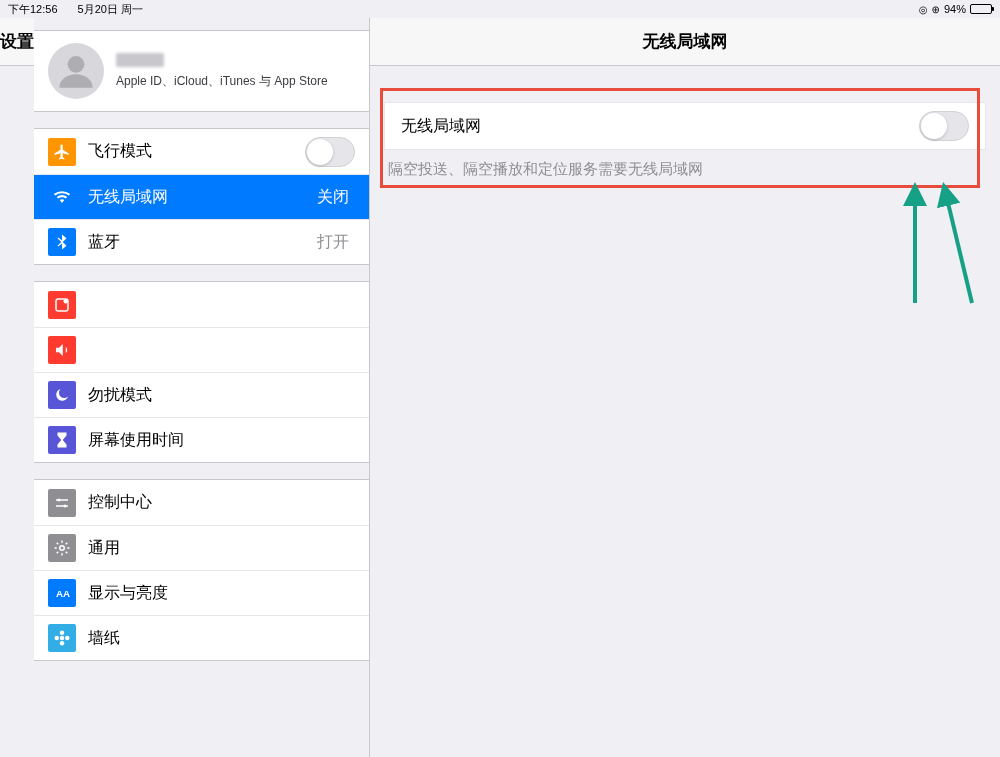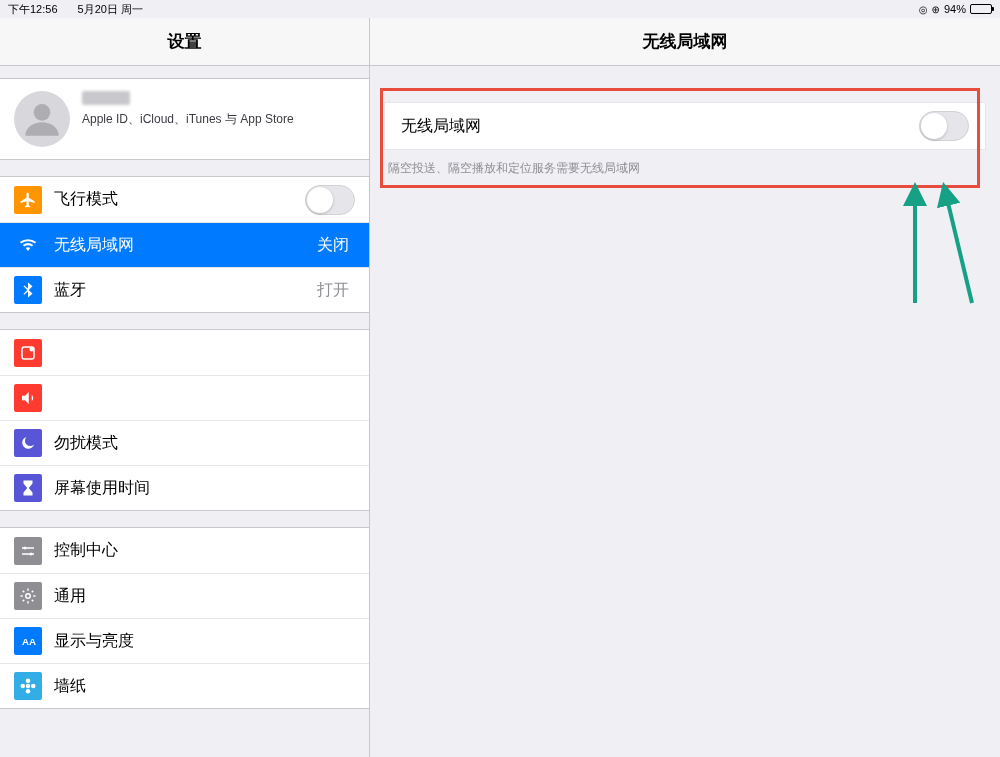--- a/index.html
+++ b/index.html
@@ -8,35 +8,35 @@
     
     .statusbar { height: 18px; display: flex; justify-content: space-between; align-items: center; padding: 0 8px; font-size: 11px; font-weight: 500; }
     .statusbar .left { display: flex; gap: 20px; align-items: center; }
     .statusbar .right { display: flex; gap: 4px; align-items: center; }
     .battery-icon { display: inline-block; width: 22px; height: 10px; border: 1px solid #000; border-radius: 2px; position: relative; }
     .battery-icon::after { content: ""; position: absolute; right: -3px; top: 2px; width: 2px; height: 4px; background: #000; border-radius: 0 1px 1px 0; }
     .battery-fill { height: 100%; width: 94%; background: #000; }
 
     
     .main { display: flex; height: calc(100% - 18px); }
-    .left-pane { width: 370px; border-right: 1px solid #c8c7cc; display: flex; flex-direction: column; background: #efeff4; }
+    .left-pane { width: 370px; border-right: 1px solid #c8c7cc; display: flex; flex-direction: row; background: #efeff4; }
     .right-pane { flex: 1; background: #efeff4; display: flex; flex-direction: column; position: relative; }
 
     
     .pane-header { height: 48px; display: flex; align-items: center; justify-content: center; border-bottom: 1px solid #c8c7cc; background: #f7f7f7; font-size: 17px; font-weight: 600; }
     .left-pane .pane-header { background: #f7f7f7; }
     .right-pane .pane-header { background: #f7f7f7; }
 
     
     .scroll { flex: 1; overflow-y: auto; }
 
     
     .section { margin-top: 16px; background: #fff; border-top: 1px solid #c8c7cc; border-bottom: 1px solid #c8c7cc; }
     .section.first { margin-top: 12px; }
-    .profile-row { display: flex; align-items: flex-start; padding: 12px 14px; gap: 12px; }
+    .profile-row { display: flex; align-items: center; padding: 12px 14px; gap: 12px; }
     .avatar { width: 56px; height: 56px; border-radius: 50%; background: #d8d8dc; display: flex; align-items: center; justify-content: center; }
     .avatar svg { width: 40px; height: 40px; fill: #aeaeb2; }
     .profile-text .name { width: 48px; height: 14px; background: #c7c7cc; margin-bottom: 6px; border-radius: 2px; filter: blur(1.5px); }
     .profile-text .sub { font-size: 12px; color: #3c3c43; }
 
     
     .row { display: flex; align-items: center; height: 45px; padding: 8px 14px; gap: 12px; border-top: 1px solid #e5e5ea; }
     .row:first-child { border-top: none; }
     .row.selected { background: #007aff; color: #fff; }
     .row .label { flex: 1; font-size: 16px; }
@@ -55,21 +55,21 @@
 
     
     .toggle { width: 50px; height: 30px; border-radius: 15px; background: #e5e5ea; position: relative; border: 1px solid #d1d1d6; }
     .toggle .knob { position: absolute; left: 1px; top: 1px; width: 26px; height: 26px; background: #fff; border-radius: 50%; box-shadow: 0 1px 3px rgba(0,0,0,0.2); }
 
     
     .right-scroll { flex: 1; padding-top: 36px; position: relative; }
     .wifi-box { margin: 0 14px; }
     .wifi-row { background: #fff; border: 1px solid #e5e5ea; display: flex; align-items: center; height: 48px; padding: 0 16px; justify-content: space-between; }
     .wifi-row .lbl { font-size: 16px; font-weight: 500; }
-    .wifi-footer { font-size: 12px; color: #8e8e93; padding: 10px 4px 0; }
+    .wifi-footer { font-size: 15px; color: #8e8e93; padding: 10px 4px 0; }
 
     
     .highlight { position: absolute; border: 3px solid #e74c3c; pointer-events: none; }
 
     
     .arrow { position: absolute; pointer-events: none; }
   </style>
 </head>
 <body>
 

